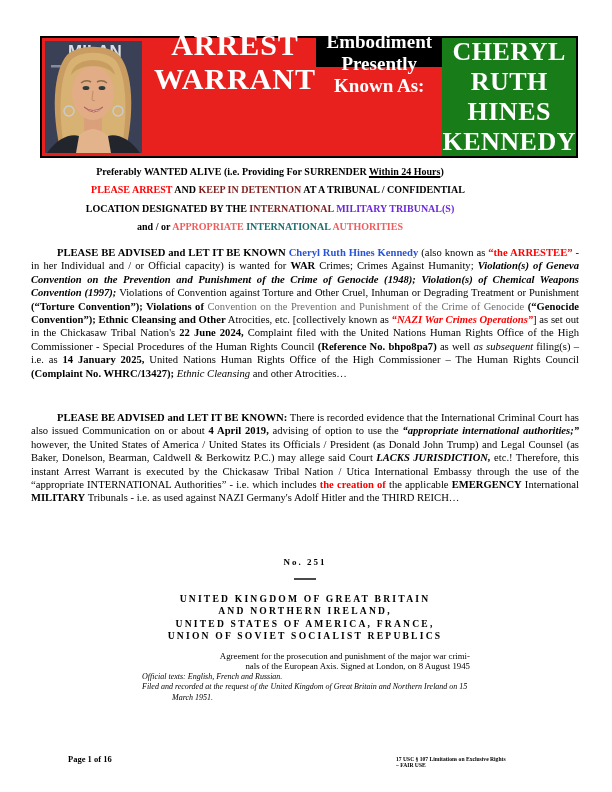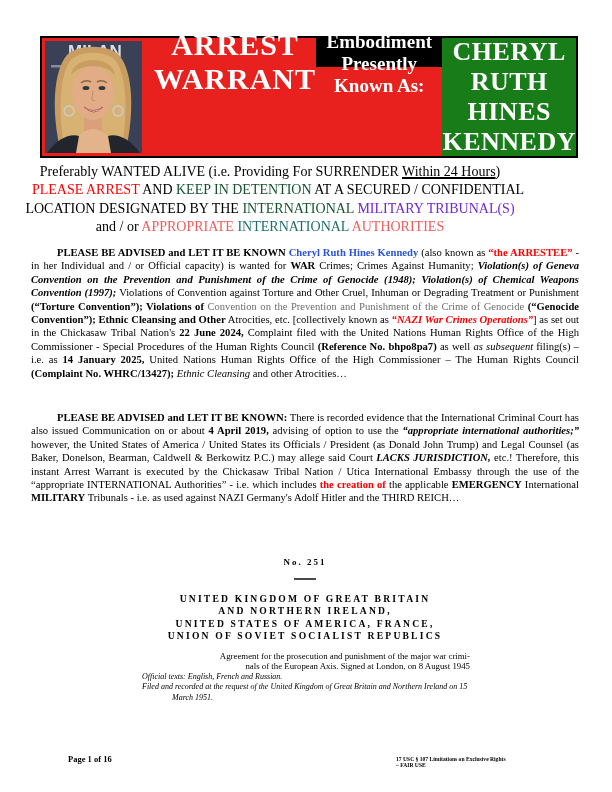--- a/index.html
+++ b/index.html
@@ -21,42 +21,42 @@
   .photo-frame svg { display:block; width:97px; height:112px; }
   .banners { flex:1; display:flex; }
   .band { display:flex; align-items:center; justify-content:center; color:#fff; text-align:center; }
   .band-red   { height:47px; background:#E9211E; font-size:30px; font-weight:bold; letter-spacing:1px; }
   .band-black { height:29px; background:#000000; font-size:19px; font-weight:bold; }
   .band-green { flex:1;      background:#187C18; font-size:26px; font-weight:bold; letter-spacing:.5px; }
 
   
   .wanted-notice {
     position:absolute; top:163px; left:0; width:540px;
-    text-align:center; font-weight:normal; font-size:14px; line-height:18.3px;
+    text-align:center; font-weight:bold; font-size:10px; line-height:18.3px;
   }
 
   
   .body-para {
     position:absolute; left:31px; width:548px;
     font-size:10.6px; line-height:13.4px; text-align:justify; text-indent:26px;
   }
   .para-1 { top:246px; }
   .para-2 { top:411px; }
 
   
   .b   { font-weight:bold; }
   .i   { font-style:italic; }
   .bi  { font-weight:bold; font-style:italic; }
   .u   { text-decoration:underline; text-decoration-thickness:1.5px; }
   .red     { color:#FF0000;margin-left:16px; }
   .redb    { color:#FF0000; font-weight:bold; }
   .redbi   { color:#FF0000; font-weight:bold; font-style:italic; }
   .blueb   { color:#2953D6; font-weight:bold; }
   .gray    { color:#6E6E6E; }
-  .green   { color:#14532d; }
+  .green   { color:#7f1d1d; }
   .magenta { color:#6d28d9; }
   .coral   { color:#EF5C5C; }
   .teal    { color:#1F6D6D; }
 
   
   .treaty { position:absolute; top:557px; left:140px; width:330px; text-align:center; }
   .treaty-number { font-weight:bold; font-size:9px; letter-spacing:2px; }
   .treaty-rule   { width:22px; border:0; border-top:2px solid #4a4a4a; margin:11px auto 13px auto; }
   .treaty-parties div { font-weight:bold; font-size:9.6px; letter-spacing:2.2px; line-height:12.4px; }
   .treaty-agreement { margin-top:8px; font-weight:normal; font-size:8.8px; line-height:10.8px;text-align:right; }
@@ -114,21 +114,21 @@
         <span>For The Embodiment Presently Known As:</span>
       </div>
       <div class="band band-green">
         <span>CHERYL RUTH HINES KENNEDY</span>
       </div>
     </div>
   </div>
 
   <div class="wanted-notice">
     <div><span>Preferably WANTED ALIVE (i.e. Providing For SURRENDER </span><span class="u">Within 24 Hours</span><span>)</span></div>
-    <div><span class="red">PLEASE ARREST</span><span> AND </span><span class="green">KEEP IN DETENTION</span><span> AT A SECURED / CONFIDENTIAL</span></div>
+    <div><span class="red">PLEASE ARREST</span><span> AND </span><span class="green">KEEP IN DETENTION</span><span> AT A TRIBUNAL / CONFIDENTIAL</span></div>
     <div><span>LOCATION DESIGNATED BY THE </span><span class="green">INTERNATIONAL</span><span> </span><span class="magenta">MILITARY TRIBUNAL(S)</span></div>
     <div><span>and / or </span><span class="coral">APPROPRIATE</span><span> </span><span class="teal">INTERNATIONAL</span><span> </span><span class="coral">AUTHORITIES</span></div>
   </div>
 
   <p class="body-para para-1"><span class="b">PLEASE BE ADVISED and LET IT BE KNOWN </span><span class="blueb">Cheryl Ruth Hines Kennedy</span><span> (also known as </span><span class="redb">“the ARRESTEE”</span><span> - in her Individual and / or Official capacity) is wanted for </span><span class="b">WAR</span><span> Crimes; Crimes Against Humanity; </span><span class="bi">Violation(s) of Geneva Convention on the Prevention and Punishment of the Crime of Genocide (1948); Violation(s) of Chemical Weapons Convention (1997);</span><span> Violations of Convention against Torture and Other Cruel, Inhuman or Degrading Treatment or Punishment </span><span class="b">(“Torture Convention”); Violations of </span><span class="gray">Convention on the Prevention and Punishment of the Crime of Genocide </span><span class="b">(“Genocide Convention”); Ethnic Cleansing and Other</span><span> Atrocities, etc. [collectively known as </span><span class="redbi">“NAZI War Crimes Operations”</span><span>] as set out in the Chickasaw Tribal Nation's </span><span class="b">22 June 2024,</span><span> Complaint filed with the United Nations Human Rights Office of the High Commissioner - Special Procedures of the Human Rights Council </span><span class="b">(Reference No. bhpo8pa7)</span><span> as well </span><span class="i">as subsequent</span><span> filing(s) – i.e. as </span><span class="b">14 January 2025,</span><span> United Nations Human Rights Office of the High Commissioner – The Human Rights Council </span><span class="b">(Complaint No. WHRC/13427);</span><span> </span><span class="i">Ethnic Cleansing</span><span> and other Atrocities…</span></p>
   <p class="body-para para-2"><span class="b">PLEASE BE ADVISED and LET IT BE KNOWN:</span><span>  There is recorded evidence that the International Criminal Court has also issued Communication on or about </span><span class="b">4 April 2019,</span><span> advising of option to use the </span><span class="bi">“appropriate international authorities;”</span><span> however, the United States of America / United States its Officials / President (as Donald John Trump) and Legal Counsel (as Baker, Donelson, Bearman, Caldwell &amp; Berkowitz P.C.) may allege said Court </span><span class="bi">LACKS JURISDICTION,</span><span> etc.!  Therefore, this instant Arrest Warrant is executed by the Chickasaw Tribal Nation / Utica International Embassy through the use of the “appropriate INTERNATIONAL Authorities” - i.e. which includes </span><span class="redb">the creation of</span><span> the applicable </span><span class="b">EMERGENCY</span><span> International </span><span class="b">MILITARY</span><span> Tribunals - i.e. as used against NAZI Germany's Adolf Hitler and the THIRD REICH…</span></p>
 
   <div class="treaty">
     <div class="treaty-number">No. 251</div>
     <hr class="treaty-rule">

